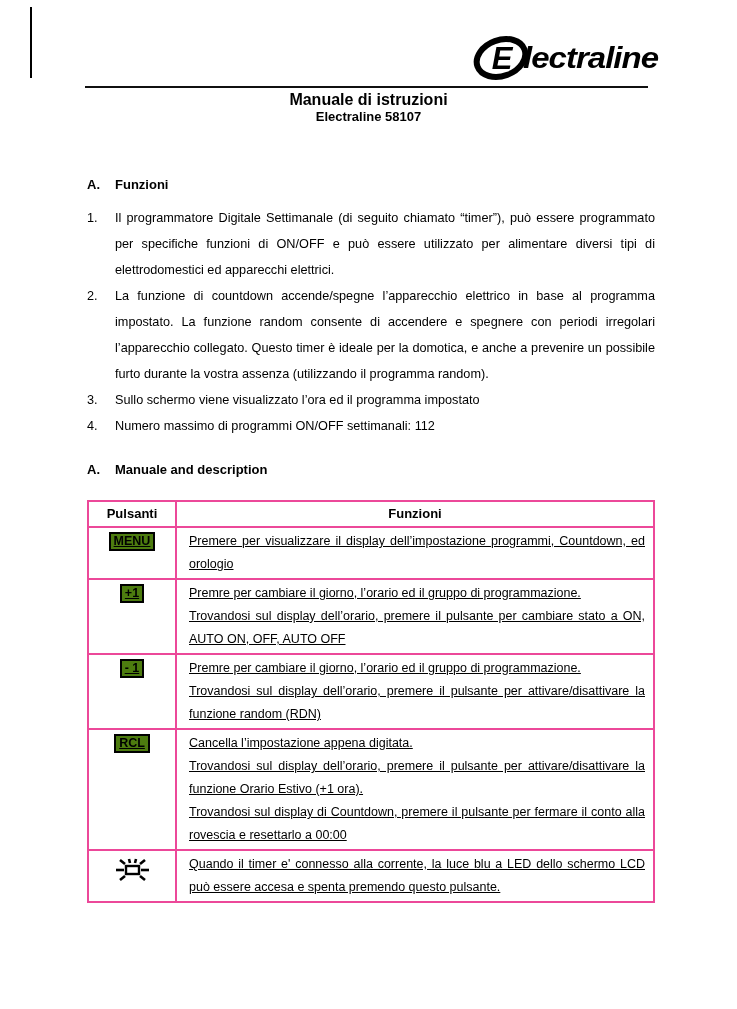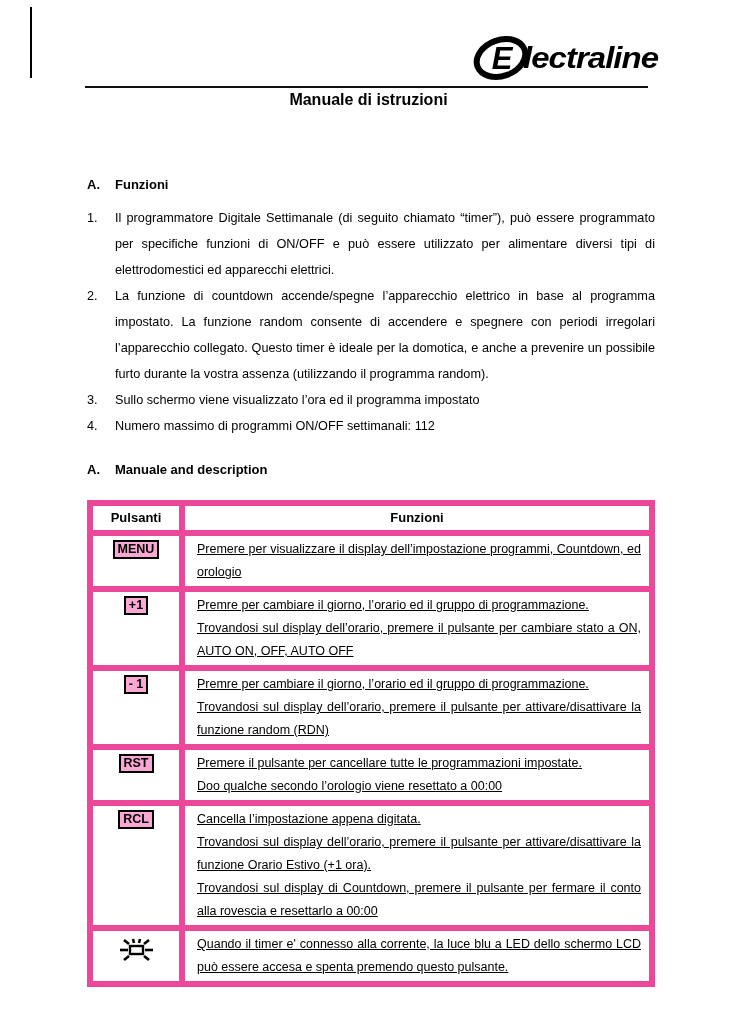--- a/index.html
+++ b/index.html
@@ -21,27 +21,27 @@
   .section-heading{display:flex;font-size:13px;font-weight:bold;line-height:17px;}
   .sec-letter{width:28px;flex:0 0 28px;}
   .section-heading.second{margin-top:22px;}
 
   .num-list{margin-top:12px;}
   .num-item{display:flex;font-size:12.7px;line-height:26px;}
   .num{width:28px;flex:0 0 28px;}
   .item-text{flex:1;text-align:justify;}
 
   table.btn-table{margin-top:22px;width:568px;border-collapse:collapse;table-layout:fixed;}
-  table.btn-table th, table.btn-table td{border:6px solid #ec4899;margin-top:40px;}
+  table.btn-table th, table.btn-table td{border:2px solid #ec4899;margin-top:40px;}
   th.col-pulsanti{width:86px;}
   table.btn-table th{font-size:13px;font-weight:bold;text-align:center;padding:2px 0;line-height:20px;}
   td.btn-cell{text-align:center;vertical-align:top;padding-top:3px;}
   td.desc-cell{padding:2px 8px 2px 12px;vertical-align:top;text-decoration:underline;}
   td.desc-cell p{margin:0;font-size:12.5px;line-height:23px;text-align:justify;}
-  .keycap{display:inline-block;border:2px solid #000;background:#f9a8d4;font-weight:bold;font-size:12.5px;line-height:15px;padding:0 3px;}
+  .keycap{display:inline-block;border:2px solid #000;background:#4d7c0f;font-weight:bold;font-size:12.5px;line-height:15px;padding:0 3px;text-decoration:underline;}
   .backlight-svg{display:inline-block;margin-top:3px;}
 </style>
 </head>
 <body>
 
 <div class="page">
 
   <div class="artifact-line"></div>
 
   <div class="logo-wrap">
@@ -49,20 +49,21 @@
       <ellipse cx="30" cy="26" rx="25" ry="18" fill="none" stroke="#000" stroke-width="6" transform="rotate(-20 30 26)"></ellipse>
       <text x="31" y="37" text-anchor="middle" font-family="Liberation Sans, sans-serif" font-size="31" font-weight="bold" font-style="italic">E</text>
     </svg>
     <span class="logo-rest">lectraline</span>
   </div>
 
   <div class="header-rule"></div>
 
   <div class="titles">
     <div class="doc-title">Manuale di istruzioni</div>
+    <div class="doc-subtitle">Electraline 58107</div>
   </div>
 
   <div class="content">
 
     <div class="section-heading">
       <span class="sec-letter">A.</span>
       <span class="sec-text">Funzioni</span>
     </div>
 
     <div class="num-list" id="funzioni-list">
@@ -111,27 +112,20 @@
             </td>
           </tr>
           <tr>
             <td class="btn-cell"><span class="keycap">- 1</span></td>
             <td class="desc-cell">
               <p>Premre per cambiare il giorno, l’orario ed il gruppo di programmazione.</p>
               <p>Trovandosi sul display dell’orario, premere il pulsante per attivare/disattivare la funzione random (RDN)</p>
             </td>
           </tr>
           <tr>
-            <td class="btn-cell"><span class="keycap">RST</span></td>
-            <td class="desc-cell">
-              <p>Premere il pulsante per cancellare tutte le programmazioni impostate.</p>
-              <p>Doo qualche secondo l’orologio viene resettato a 00:00</p>
-            </td>
-          </tr>
-          <tr>
             <td class="btn-cell"><span class="keycap">RCL</span></td>
             <td class="desc-cell">
               <p>Cancella l’impostazione appena digitata.</p>
               <p>Trovandosi sul display dell’orario, premere il pulsante per attivare/disattivare la funzione Orario Estivo (+1 ora).</p>
               <p>Trovandosi sul display di Countdown, premere il pulsante per fermare il conto alla rovescia e resettarlo a 00:00</p>
             </td>
           </tr>
           <tr>
             <td class="btn-cell">
   <svg class="backlight-svg" width="36" height="26" viewBox="0 0 36 26">

